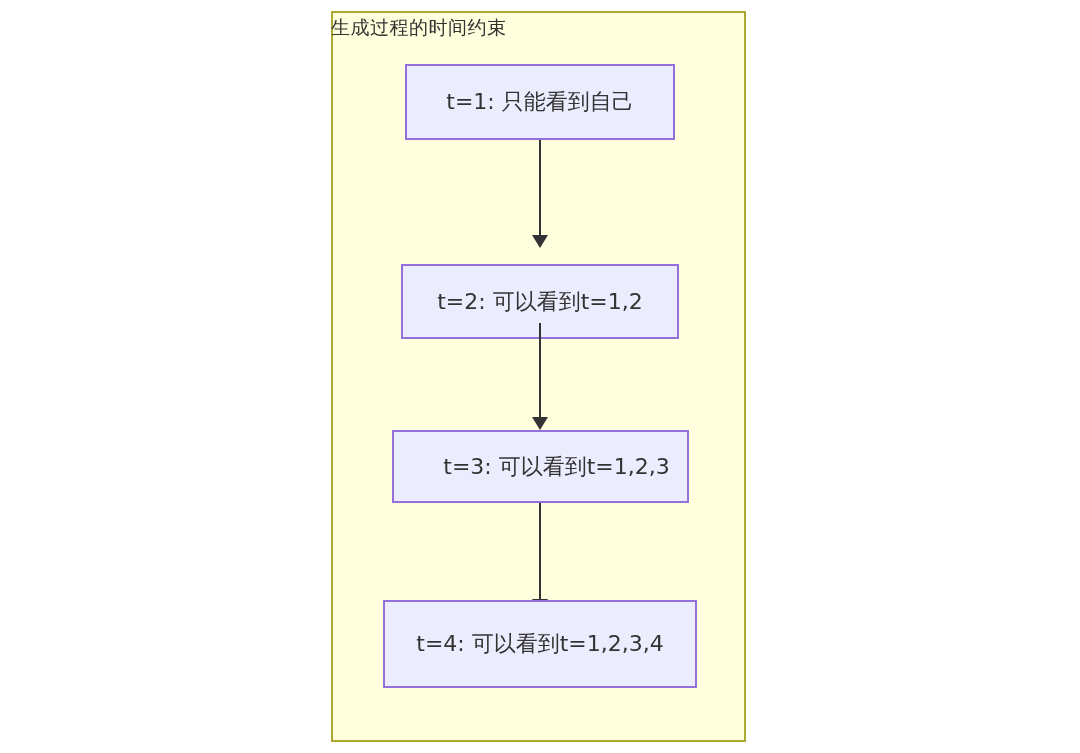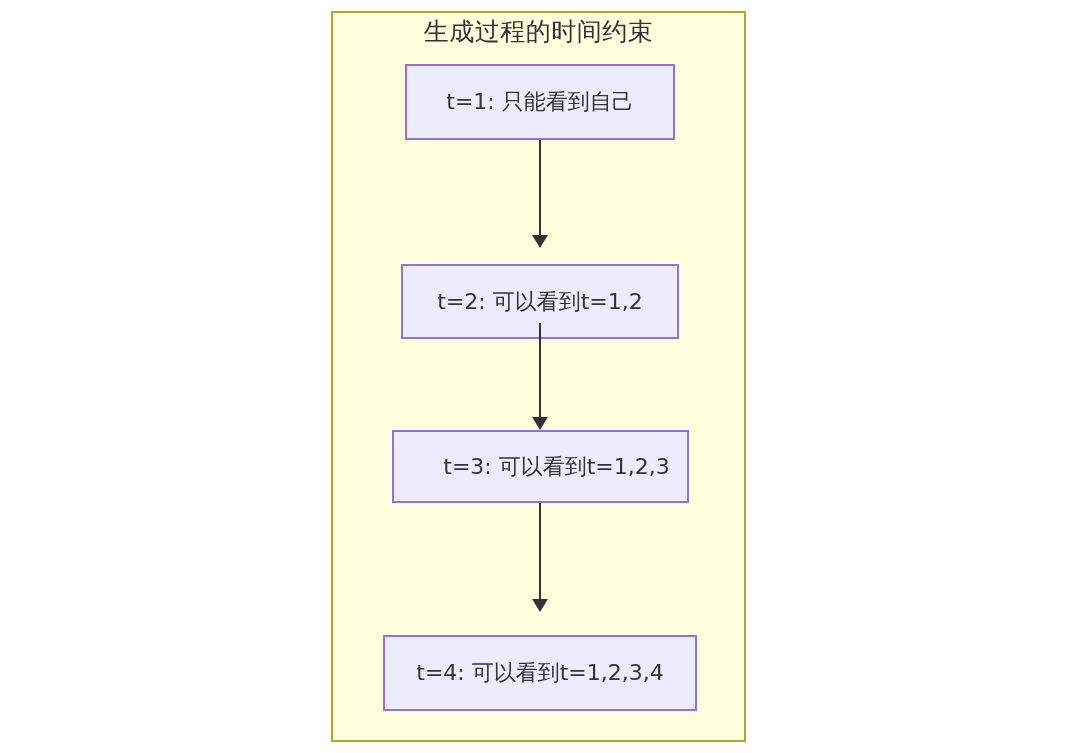--- a/index.html
+++ b/index.html
@@ -16,40 +16,39 @@
     left: 331px; top: 11px;
     width: 415px; height: 731px;
     background: #ffffde;
     border: 2px solid #aaaa33;
   }
 
   .cluster-title {
     position: absolute;
     left: 331px; top: 15px;
     width: 415px;
-    text-align: center;
-    font-size: 25px;
+    font-size: 19px;
     color: #333333;
     letter-spacing: 0.5px;
   }
 
   .node {
     position: absolute;
     background: #ECECFF;
     border: 2px solid #9370DB;
     display: flex;
     align-items: center;
     justify-content: center;
     font-size: 22px;
     color: #333333;
   }
   .n1 { left: 405px; top: 64px;  width: 270px; height: 76px; text-align: center; }
   .n2 { left: 401px; top: 248px; width: 278px; height: 75px; margin-top: 16px; }
   .n3 { left: 392px; top: 430px; width: 297px; height: 73px; padding-left: 32px; }
-  .n4 { left: 383px; top: 635px; width: 314px; height: 76px; }
+  .n4 { left: 383px; top: 600px; width: 314px; height: 88px; }
 
   .arrow {
     position: absolute;
     left: 539px;
     width: 2px;
     background: #333333;
   }
   .a1 { top: 140px; height: 95px; }
   .a2 { top: 323px; height: 94px; }
   .a3 { top: 503px; height: 96px; }

